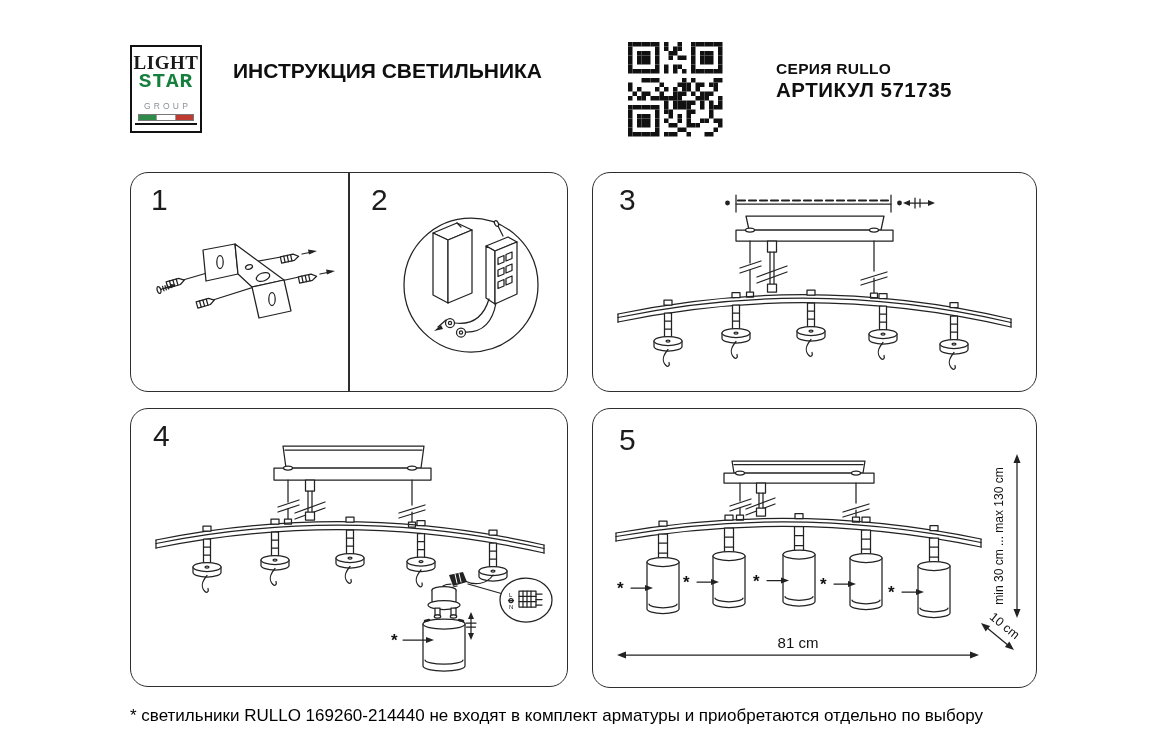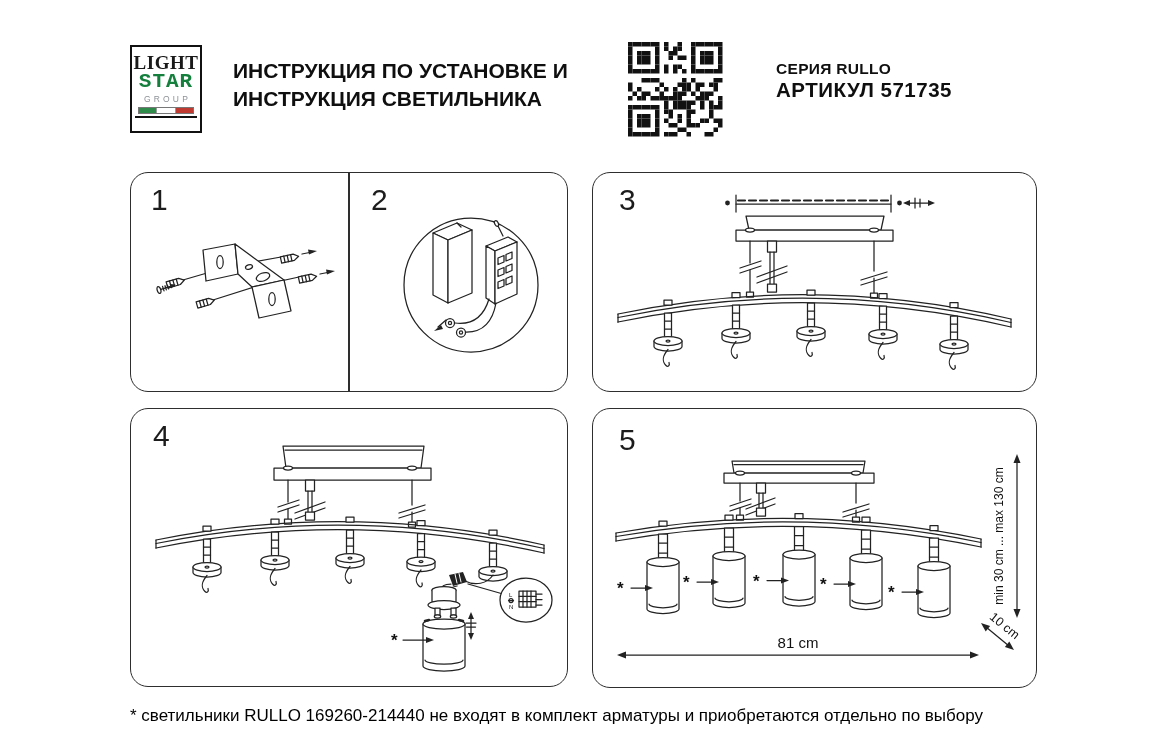--- a/index.html
+++ b/index.html
@@ -3,21 +3,21 @@
 <meta charset="utf-8">
 <style>
   html,body{margin:0;padding:0;background:#fff;}
   .page{position:relative;width:1169px;height:750px;background:#fff;overflow:hidden;
         font-family:"Liberation Sans",sans-serif;color:#111;}
   
   .logo-box{position:absolute;left:130px;top:45px;width:72px;height:88px;border:2px solid #111;
             box-sizing:border-box;text-align:center;padding-top:7px;background:#fff;}
   .logo-light{font-family:"Liberation Serif",serif;font-weight:700;font-size:19px;line-height:18px;letter-spacing:.5px;color:#1a1a1a;}
   .logo-star{font-family:Liberation Mono, monospace;font-weight:700;font-size:21px;line-height:20px;letter-spacing:1px;color:#15803d;}
-  .logo-group{font-size:8.5px;letter-spacing:3.2px;color:#8d9296;margin-top:2px;padding-left:3px;}
+  .logo-group{font-size:8.5px;letter-spacing:3.2px;color:#8d9296;margin-top:9px;padding-left:3px;}
   .logo-flag{display:flex;width:56px;height:7px;margin:3px auto 0;border:1px solid #777;box-sizing:border-box;}
   .logo-flag span{flex:1;}
   .fg{background:#2e8b4a;}
   .fw{background:#fff;border-left:1px solid #999;border-right:1px solid #999;}
   .fr{background:#bf3a30;}
   .logo-underline{width:62px;height:2px;background:#111;margin:2px auto 0;}
   .title{position:absolute;left:233px;top:57px;font-size:21px;font-weight:bold;line-height:28px;color:#0f0f0f;}
   .qr{position:absolute;left:628px;top:42px;}
   .series-block{position:absolute;left:776px;top:60px;width:240px;text-align:left;color:#0f0f0f;}
   .series{font-size:15.5px;font-weight:bold;letter-spacing:.3px;}
@@ -51,21 +51,20 @@
     <div class="logo-group">GROUP</div>
     <div class="logo-flag">
         <span class="fg"></span>
         <span class="fw"></span>
         <span class="fr"></span>
       </div>
     <div class="logo-underline"></div>
   </div>
 
   <div class="title">
-    <div>ИНСТРУКЦИЯ ПО УСТАНОВКЕ И</div>
     <div>ИНСТРУКЦИЯ СВЕТИЛЬНИКА</div>
   </div>
 
   <svg id="qr-svg" class="qr" width="95" height="95" viewBox="0 0 95 95">
       <rect x="0" y="0" width="4.5" height="4.5" fill="#111"></rect>
       <rect x="4.5" y="0" width="4.5" height="4.5" fill="#111"></rect>
       <rect x="9" y="0" width="4.5" height="4.5" fill="#111"></rect>
       <rect x="13.5" y="0" width="4.5" height="4.5" fill="#111"></rect>
       <rect x="18" y="0" width="4.5" height="4.5" fill="#111"></rect>
       <rect x="22.5" y="0" width="4.5" height="4.5" fill="#111"></rect>

